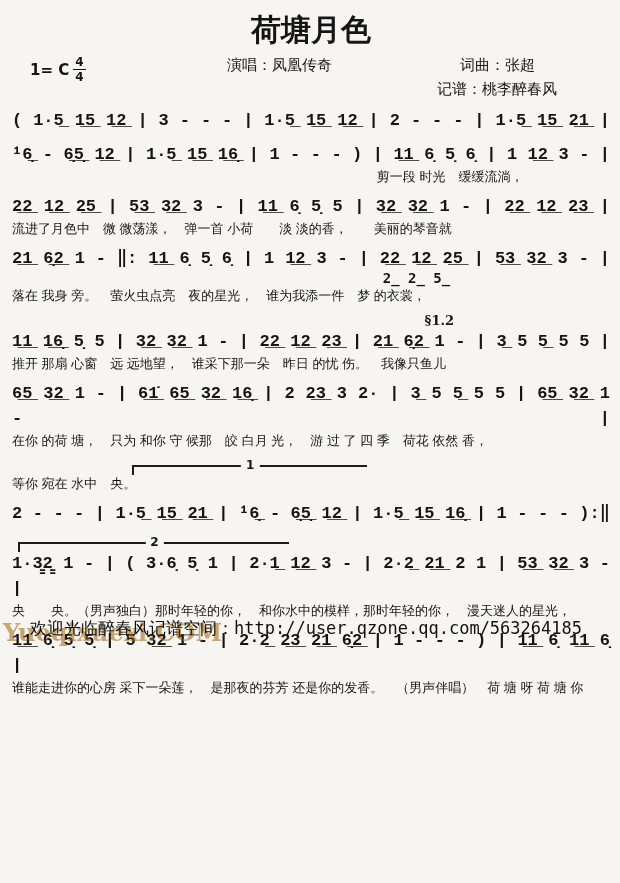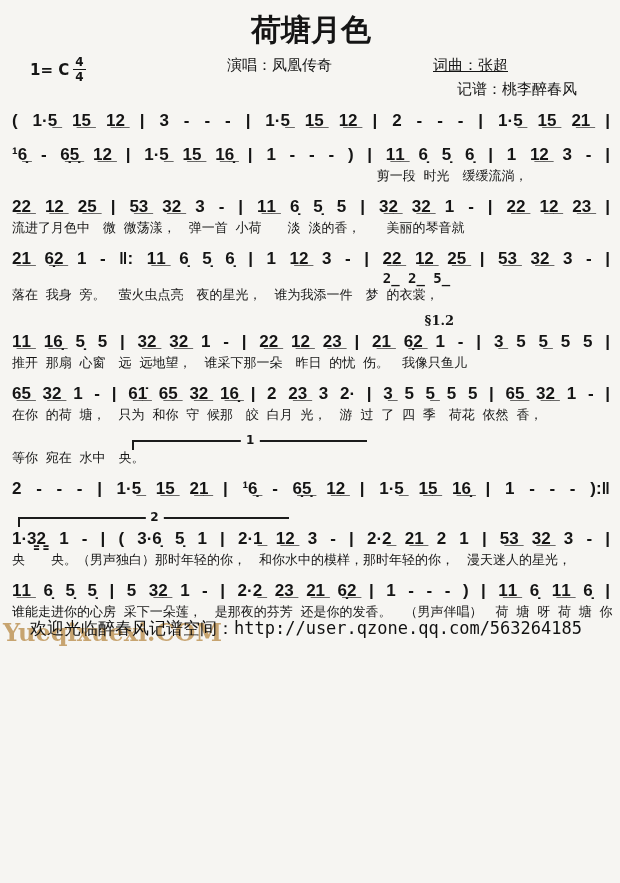--- a/index.html
+++ b/index.html
@@ -12,31 +12,31 @@
   .title{
     text-align:center;font-family:"DejaVu Serif",serif;
     font-weight:700;font-size:30px;line-height:40px;margin:4px 0 4px;
   }
   .meta{position:relative;height:26px;font-size:15px;}
   .keyblock{position:absolute;left:18px;top:2px;font-weight:700;display:flex;align-items:center;gap:4px;}
   .frac{display:inline-flex;flex-direction:column;text-align:center;line-height:1;font-size:12px;font-weight:700;}
   .frac .top{border-bottom:1px solid #151515;padding:0 2px 1px;}
   .frac .bot{padding-top:1px;}
   .performer{position:absolute;left:215px;top:2px;font-family:"DejaVu Serif",serif;}
-  .composer{position:absolute;left:421px;top:2px;font-family:"DejaVu Serif",serif;text-decoration:underline;}
+  .composer{position:absolute;left:448px;top:2px;font-family:"DejaVu Serif",serif;}
   .meta2{position:relative;height:22px;font-size:15px;}
-  .transcriber{position:absolute;left:445px;top:0;font-family:"DejaVu Serif",serif;}
+  .transcriber{position:absolute;left:425px;top:0;font-family:"DejaVu Serif",serif;}
   #score{margin-top:6px;}
   .system{position:relative;margin-bottom:9px;}
   .notation{
-    font-family:Liberation Sans, sans-serif;font-weight:700;font-size:17px;
+    font-family:Liberation Mono, monospace;font-weight:700;font-size:17px;
     line-height:25px;text-align:justify;text-align-last:justify;
   }
   .lyrics{
-    font-family:Liberation Mono, monospace;font-size:13px;line-height:17px;
+    font-family:Liberation Sans, sans-serif;font-size:13px;line-height:17px;
     margin-top:1px;white-space:nowrap;
   }
   .alt-notes{font-family:"DejaVu Sans Mono",monospace;font-weight:700;font-size:14px;line-height:15px;}
   .ann-row{position:relative;height:16px;}
   .volta{position:absolute;top:7px;height:8px;border-top:2px solid #1c1c1c;border-left:2px solid #1c1c1c;}
   .volta-num{
     position:absolute;top:-9px;left:50%;transform:translateX(-50%);
     background:#f6f5f2;padding:0 5px;font-size:12px;font-weight:700;
   }
   .sign{position:absolute;top:0;font-size:13px;font-weight:700;font-family:"DejaVu Serif",serif;}

